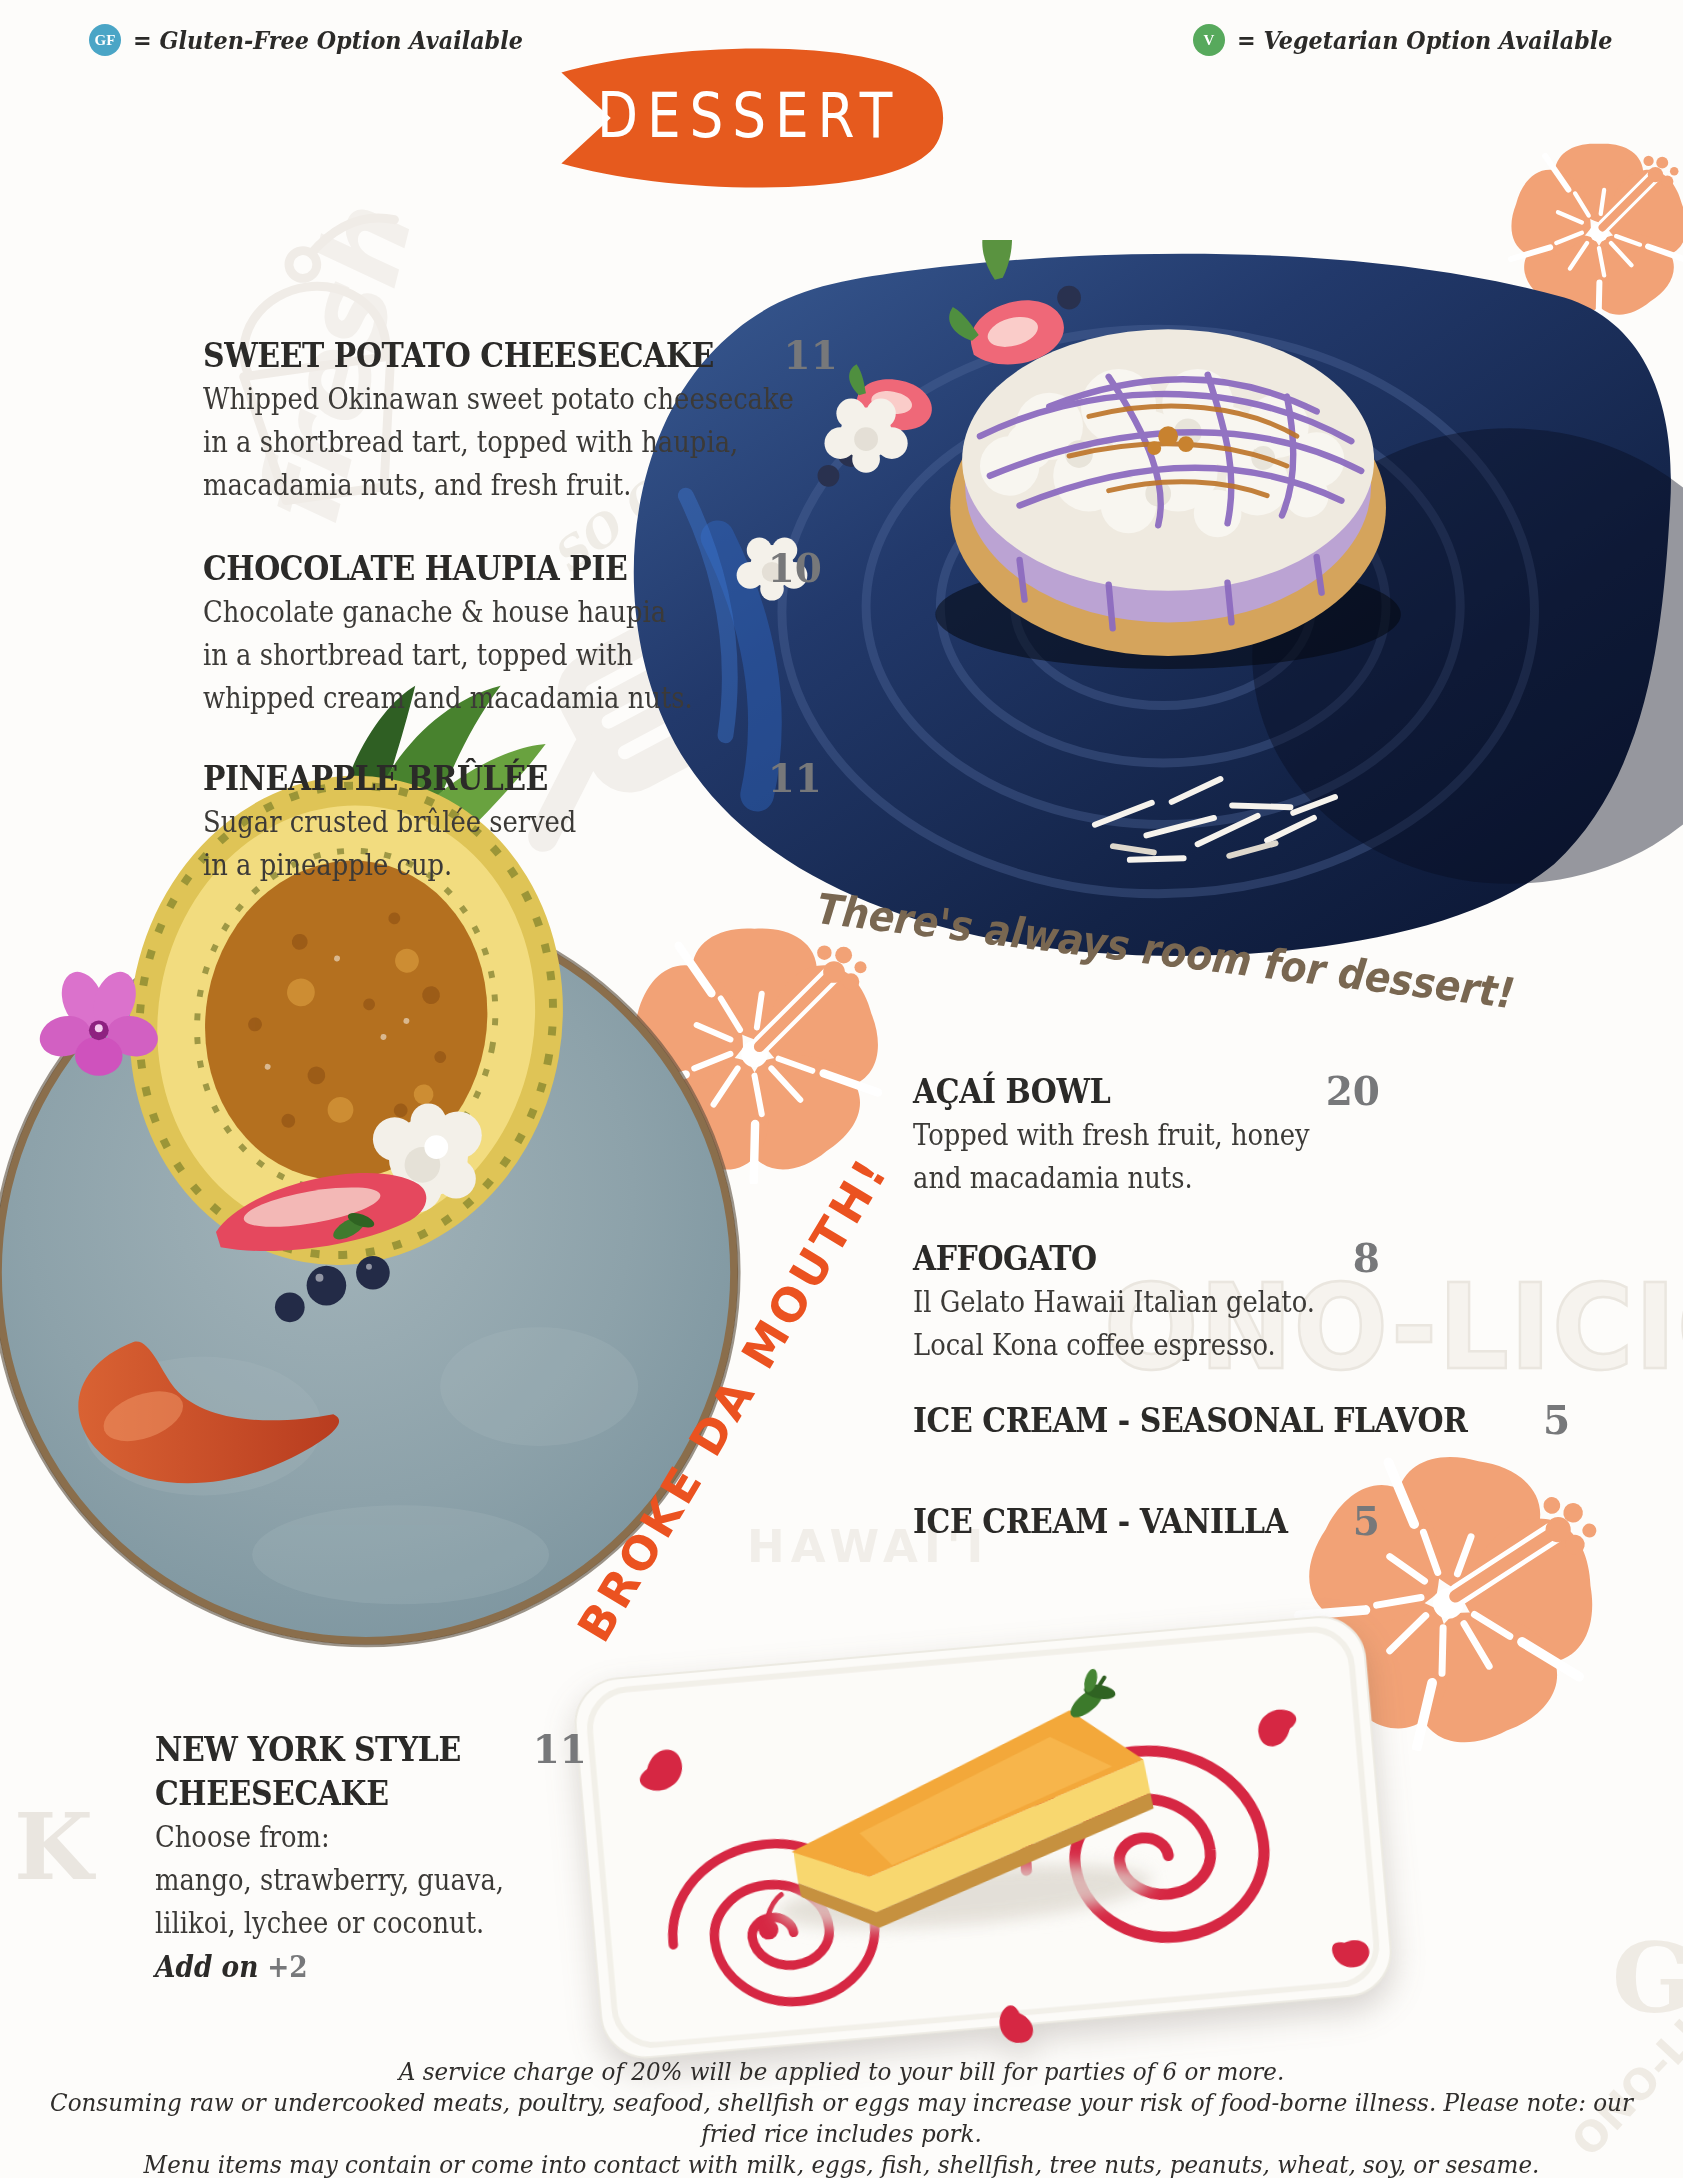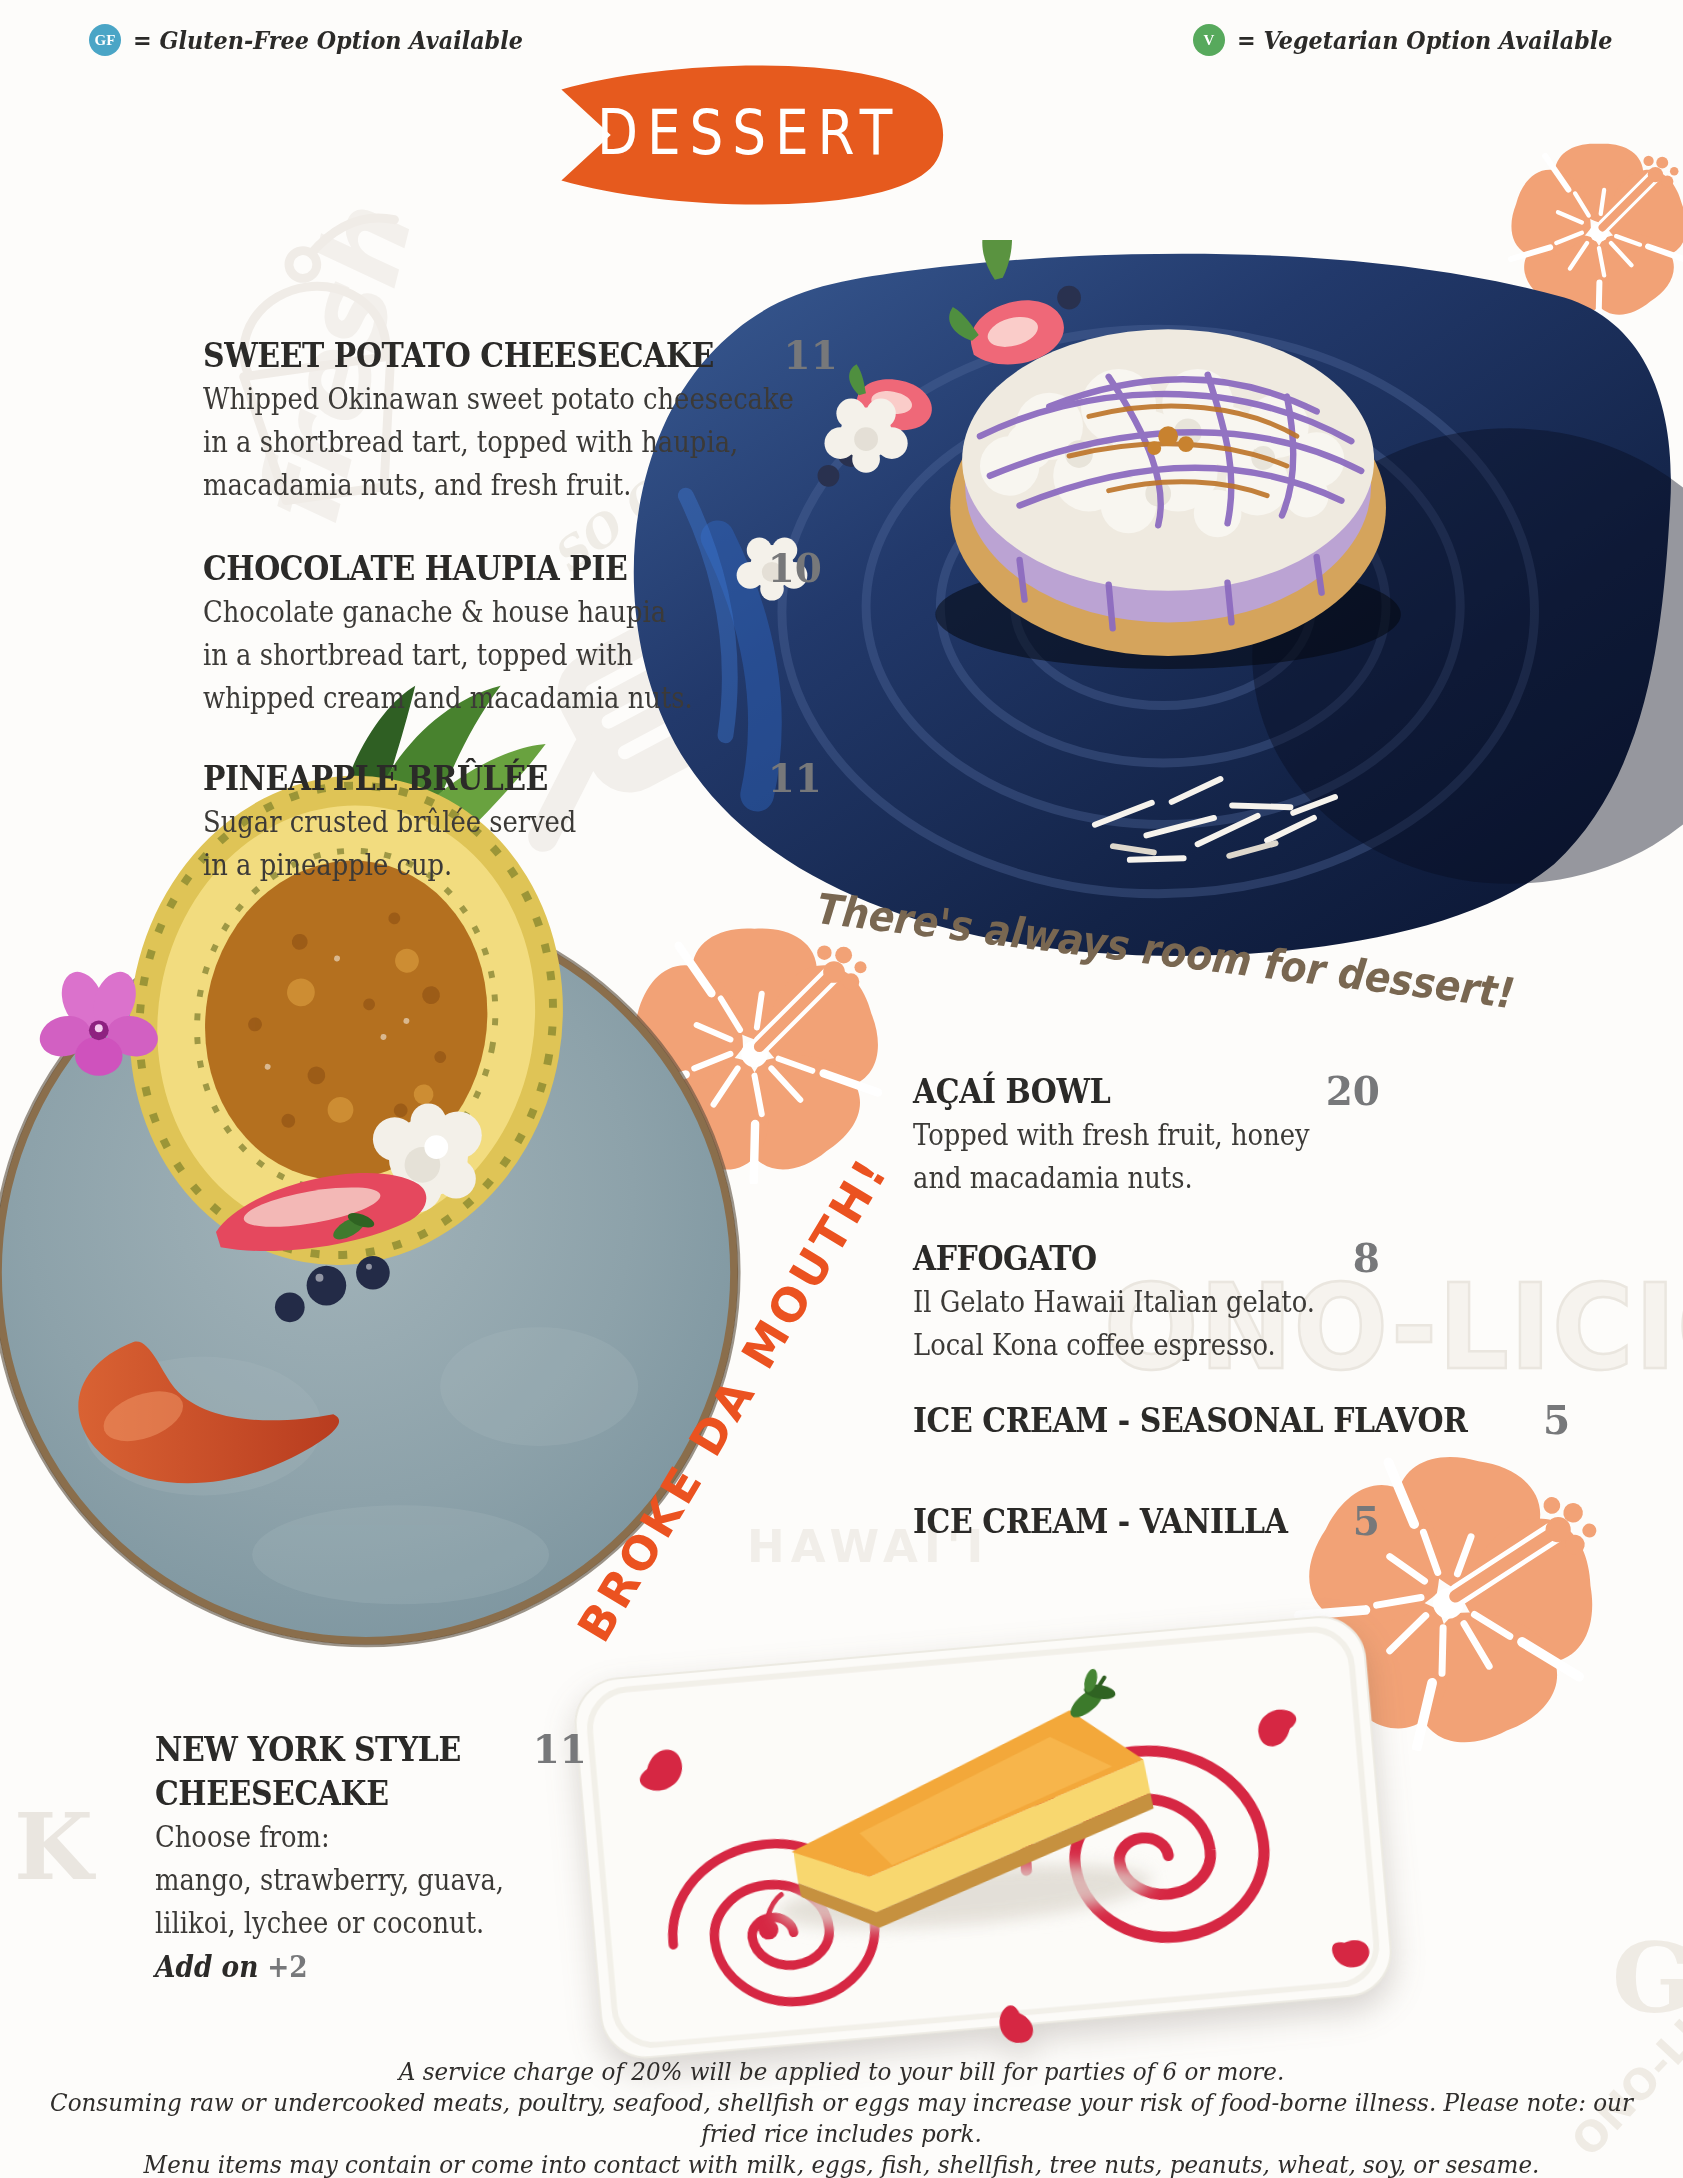--- a/index.html
+++ b/index.html
@@ -19,21 +19,21 @@
   
   .legend{position:absolute;z-index:5;display:flex;align-items:center;gap:12px;top:24px;}
   .legend-gf{left:89px;}
   .legend-v{left:1193px;}
   .badge{width:32px;height:32px;border-radius:50%;display:flex;align-items:center;justify-content:center;
          color:#fff;font-weight:bold;font-size:15px;font-family:Liberation Serif, serif;}
   .badge-gf{background:#4aa5c6;}
   .badge-v{background:#57a95c;}
   .legend-label{font-size:24px;font-weight:bold;font-style:italic;color:#2b2a28;transform:scaleX(.93);transform-origin:0 50%;white-space:nowrap;}
   
-  .banner{position:absolute;left:547px;top:55px;z-index:5;}
+  .banner{position:absolute;left:547px;top:38px;z-index:5;}
   
   .item{position:absolute;z-index:5;}
   .item-row{display:flex;justify-content:space-between;align-items:flex-start;}
   .item-name{font-size:34px;font-weight:bold;color:#2b2a28;line-height:44px;white-space:nowrap;
              transform:scaleX(.88);transform-origin:0 0;letter-spacing:-0.5px;}
   .item-price{font-size:39px;font-weight:bold;color:#77787a;line-height:44px;}
   .item-desc{font-size:30px;color:#3c3a37;line-height:43px;transform:scaleX(.86);transform-origin:0 0;white-space:nowrap;margin-top:0px;}
   .col-left{left:155px;width:619px;margin-left:48px;}
   .col-right{left:913px;width:467px;}
   .col-ny{left:155px;width:432px;}

